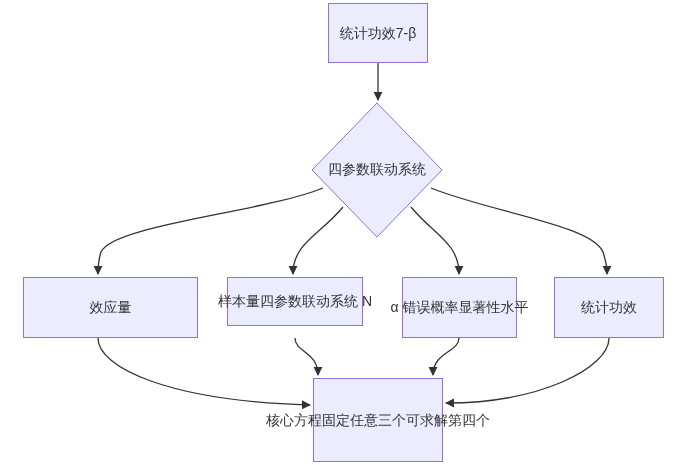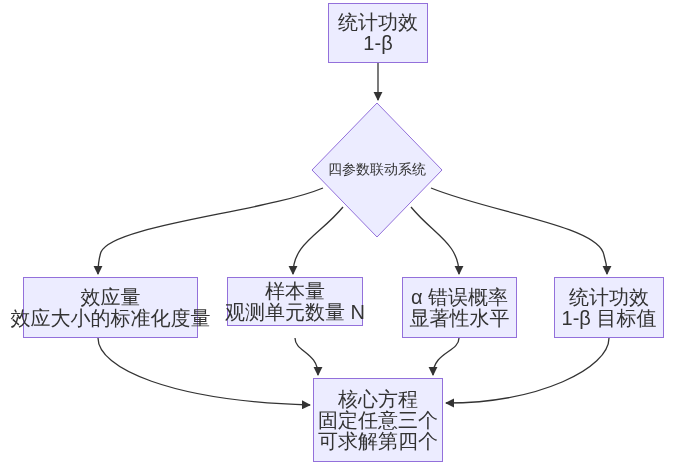--- a/index.html
+++ b/index.html
@@ -26,24 +26,24 @@
     position: absolute;
     left: 0;
     top: 0;
   }
   .node {
     position: absolute;
     box-sizing: border-box;
     background: var(--node-fill);
     border: 1px solid var(--node-border);
     color: var(--text-color);
-    font-size: 20px;
+    font-size: 14px;
     line-height: 21px;
     display: flex;
-    flex-direction: column;
+    flex-direction: row;
     align-items: center;
     justify-content: center;
     text-align: center;
     white-space: nowrap;
   }
   .diamond-label {
     position: absolute;
     background: transparent;
     border: none;
     color: var(--text-color);
@@ -83,45 +83,43 @@
 
     <path d="M459,338 C459,352 433,352 433,375" fill="none" stroke="#333333" stroke-width="1.3" marker-end="url(#arrow)"></path>
 
     <path d="M609,338 C609,368 540,403 446,403" fill="none" stroke="#333333" stroke-width="1.3" marker-end="url(#arrow)"></path>
 
     <polygon points="377,103 442,170 377,237 312,170" fill="#ECECFF" stroke="#9370DB" stroke-width="1"></polygon>
   </svg>
 
   <div class="node" style="left:328px; top:3px; width:100px; height:60px;">
     <span>统计功效</span>
-    <span>1-β</span>
+    <span>7-β</span>
   </div>
 
   <div class="diamond-label" style="left:312px; top:155px; width:130px; height:30px;">
     <span>四参数联动系统</span>
   </div>
 
   <div class="node" style="left:11px; top:277px; width:175px; height:61px;margin-left:12px;">
     <span>效应量</span>
-    <span>效应大小的标准化度量</span>
   </div>
 
   <div class="node" style="left:227px; top:277px; width:136px; height:49px;">
     <span>样本量</span>
-    <span>观测单元数量 N</span>
+    <span>四参数联动系统 N</span>
   </div>
 
   <div class="node" style="left:402px; top:277px; width:115px; height:61px;">
     <span>α 错误概率</span>
     <span>显著性水平</span>
   </div>
 
   <div class="node" style="left:554px; top:277px; width:110px; height:61px;">
     <span>统计功效</span>
-    <span>1-β 目标值</span>
   </div>
 
   <div class="node" style="left:313px; top:378px; width:130px; height:84px;">
     <span>核心方程</span>
     <span>固定任意三个</span>
     <span>可求解第四个</span>
   </div>
 
 </div>
 

